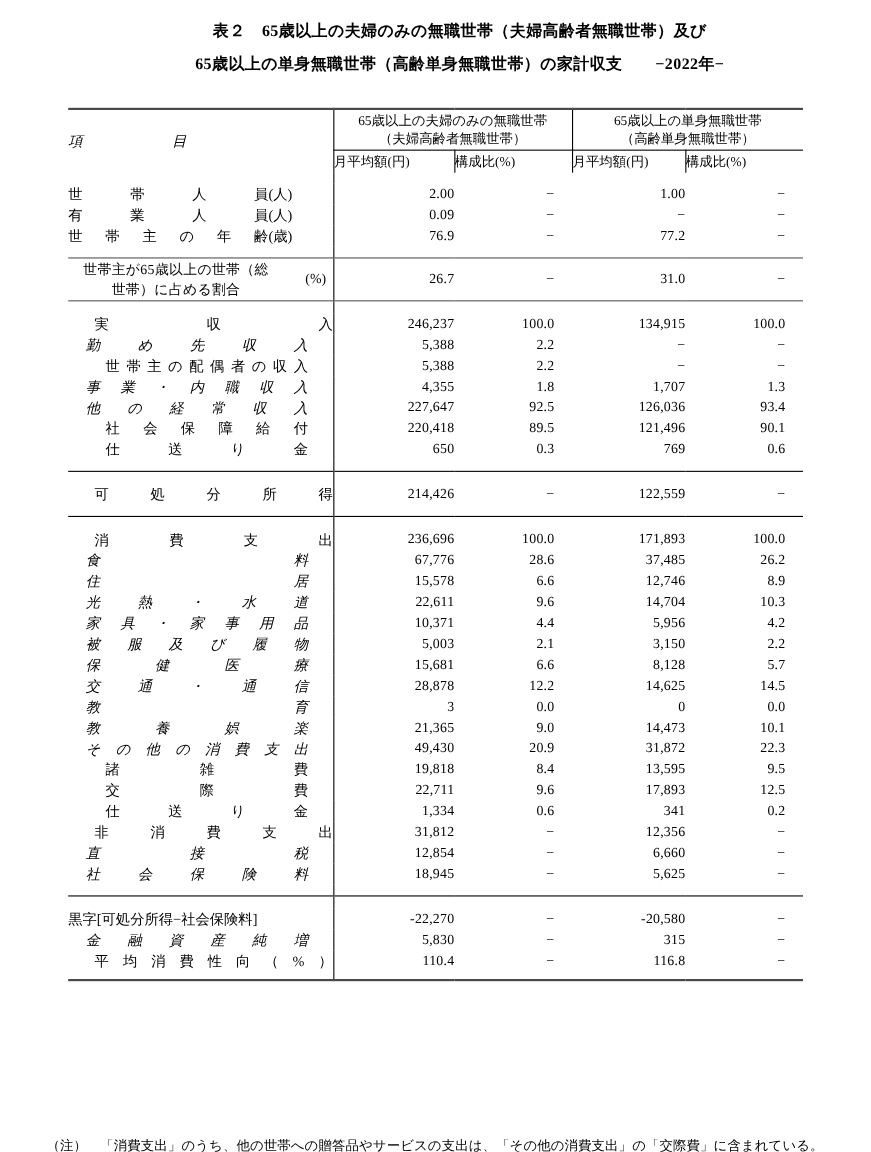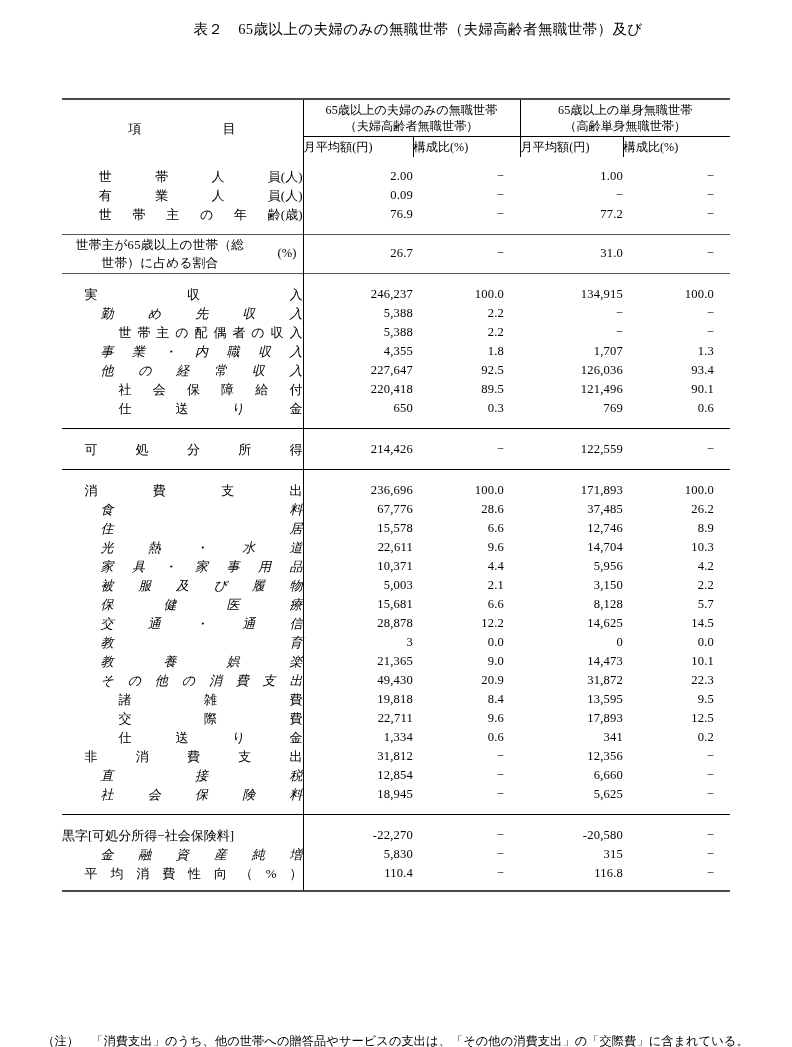--- a/index.html
+++ b/index.html
@@ -22,21 +22,21 @@
     left: 0;
     top: 14px;
     width: 792px;
     text-align: center;
   }
   .title-line {
     font-size: 14.5px;
     line-height: 30px;
     letter-spacing: 0.4px;
     white-space: pre;
-    font-weight: 400;
+    font-weight: 700;
     margin-left: 44px;
   }
 
   
   .table-wrap {
     position: absolute;
     left: 62px;
     top: 98px;
     width: 668px;
   }
@@ -54,26 +54,26 @@
   }
 
   
   .rule-top    { border-top: 2.1px solid #4a4a4a; }
   .rule-mid    { border-top: 1.6px solid #555555; }
   .rule-thin   { border-top: 1.0px solid #000000; }
   .rule-bottom { border-top: 2.1px solid #4a4a4a; }
 
   
   .hdr-item {
-    text-align: center;
     font-size: 13px;
     letter-spacing: 0.5px;
     border-right: 1.1px solid #000;
     height: 56px;
     white-space: pre;
+    font-style: italic;
   }
   .hdr-group {
     text-align: center;
     font-size: 12.2px;
     line-height: 16px;
     height: 36px;
     border-bottom: 1.1px solid #000;
     border-right: 1.1px solid #000;
     padding: 1px 2px 2px 2px;
     font-family: Liberation Serif, serif;
@@ -103,32 +103,31 @@
     letter-spacing: 0.2px;
     white-space: nowrap;
   }
   .c-num.wide { padding-right: 16px; }
 
   
   .lbl {
     display: flex;
     align-items: center;
     white-space: pre;
-    justify-content: flex-end;
   }
   .lbl .spread {
     display: inline-block;
     text-align: justify;
     text-align-last: justify;
     white-space: normal;
   }
   .lbl .suffix { white-space: pre; }
 
   
-  .ind0 .spread { width: 218px; }
+  .ind0 .spread { width: 218px; margin-left: 24px; }
   .ind1 .spread { width: 202px; margin-left: 16px; font-style: italic; }
   .ind2 .spread { width: 184px; margin-left: 34px; }
 
   .ind0u .spread { width: 182px; }
 
   .lbl-plain { white-space: pre; }
   .sp-8  { height: 8px; }
   .sp-10 { height: 10px; }
   .sp-12 { height: 12px; }
 
@@ -166,20 +165,21 @@
     letter-spacing: 0.1px;
     white-space: pre;
   }
   .fn-mark { margin-right: 12px; }
 </style>
 </head>
 <body>
 
 <div class="title-block">
   <div class="title-line">表２　65歳以上の夫婦のみの無職世帯（夫婦高齢者無職世帯）及び</div>
+  <div class="title-line">65歳以上の単身無職世帯（高齢単身無職世帯）の家計収支　　−2022年−</div>
 </div>
 
 <div class="table-wrap">
   <table class="main">
     <colgroup>
       <col style="width:241px">
       <col style="width:110px">
       <col style="width:107px">
       <col style="width:103px">
       <col style="width:107px">

